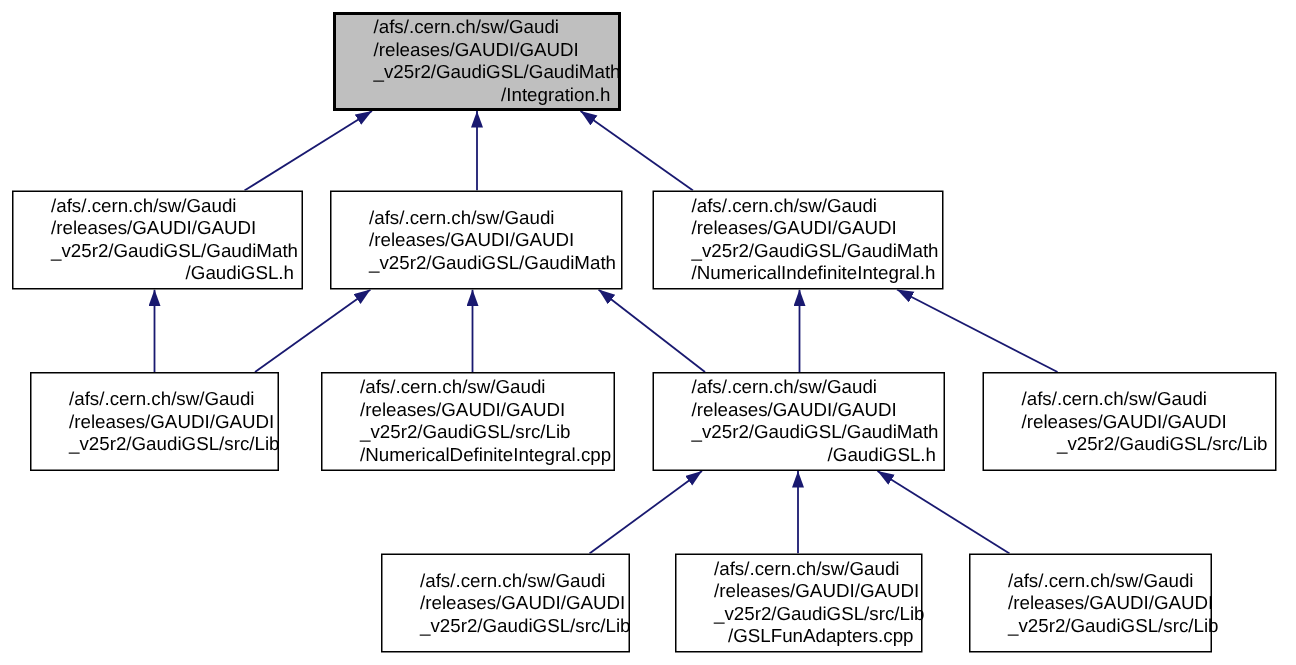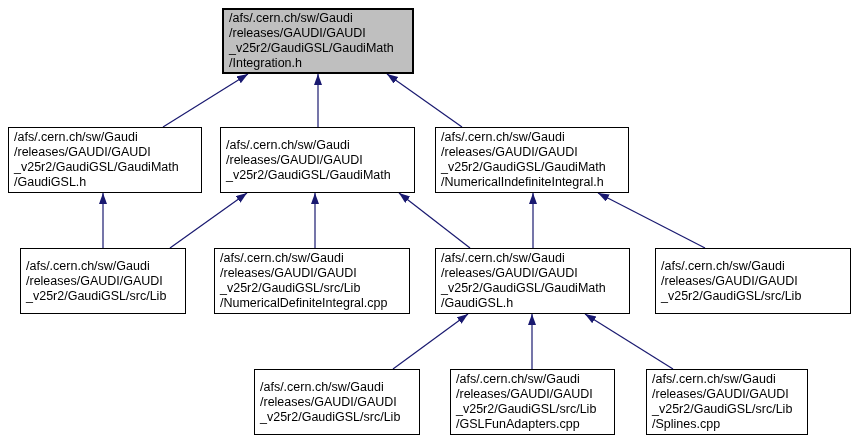--- a/index.html
+++ b/index.html
@@ -29,27 +29,28 @@
     background: #ffffff;
     border: 1px solid #000000;
     color: #000000;
     font-size: 12.5px;
     line-height: 15px;
     display: flex;
     flex-direction: column;
     justify-content: center;
     white-space: nowrap;
     cursor: pointer;
+    padding-left: 20px;
   }
   .node .line {
     text-align: left;
     padding: 0 5px;
   }
   .node .line:last-child {
-    text-align: left;
+    text-align: right;
   }
   .node.root {
     background: #bfbfbf;
     border-width: 2px;
     cursor: default;
   }
 </style>
 </head>
 <body>
 
@@ -138,16 +139,15 @@
     <div class="line">/afs/.cern.ch/sw/Gaudi</div>
     <div class="line">/releases/GAUDI/GAUDI</div>
     <div class="line">_v25r2/GaudiGSL/src/Lib</div>
     <div class="line">/GSLFunAdapters.cpp</div>
   </div>
 
   <div class="node" style="left:646px; top:369px; width:162px; height:66px;">
     <div class="line">/afs/.cern.ch/sw/Gaudi</div>
     <div class="line">/releases/GAUDI/GAUDI</div>
     <div class="line">_v25r2/GaudiGSL/src/Lib</div>
-    <div class="line">/Splines.cpp</div>
   </div>
 
 </div>
 
 </body></html>

